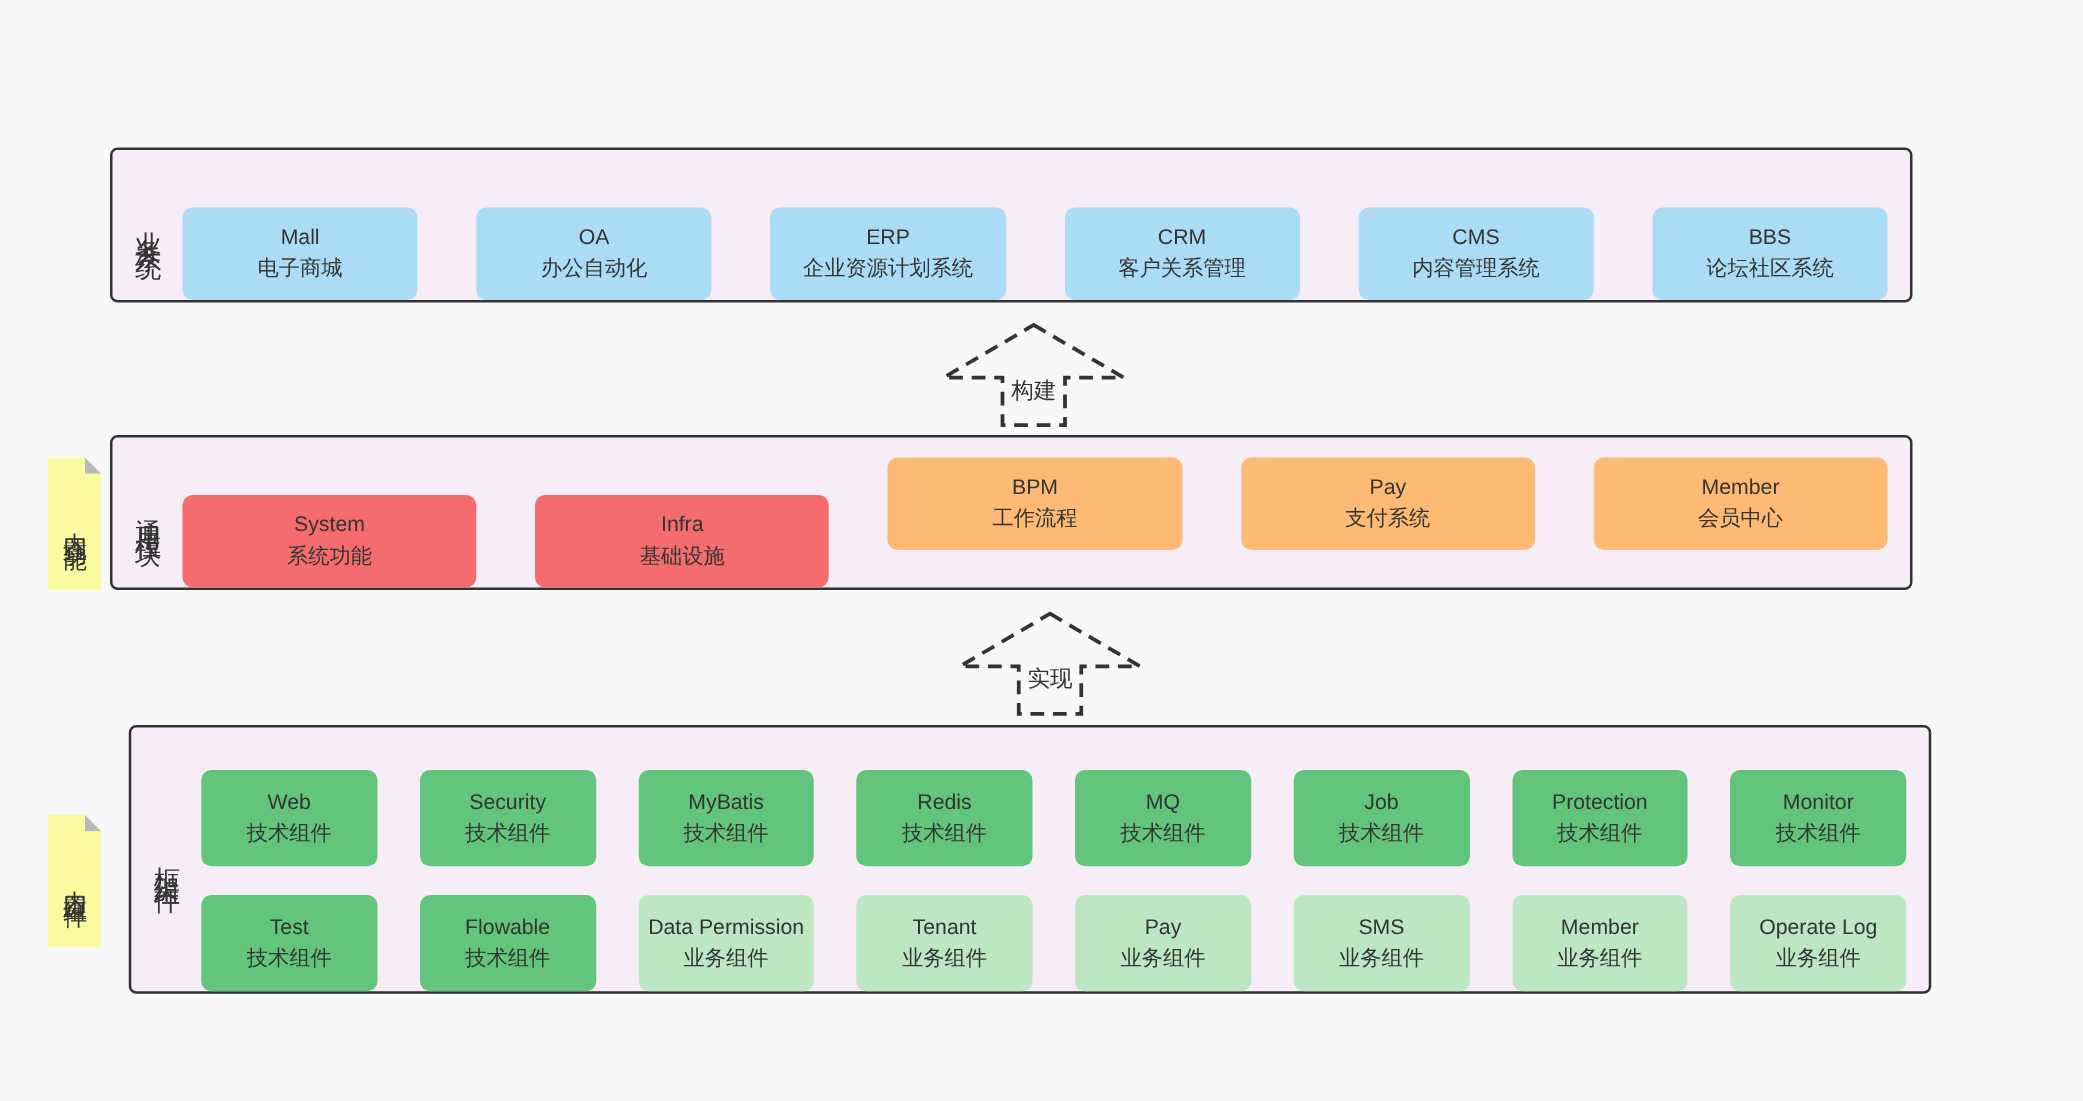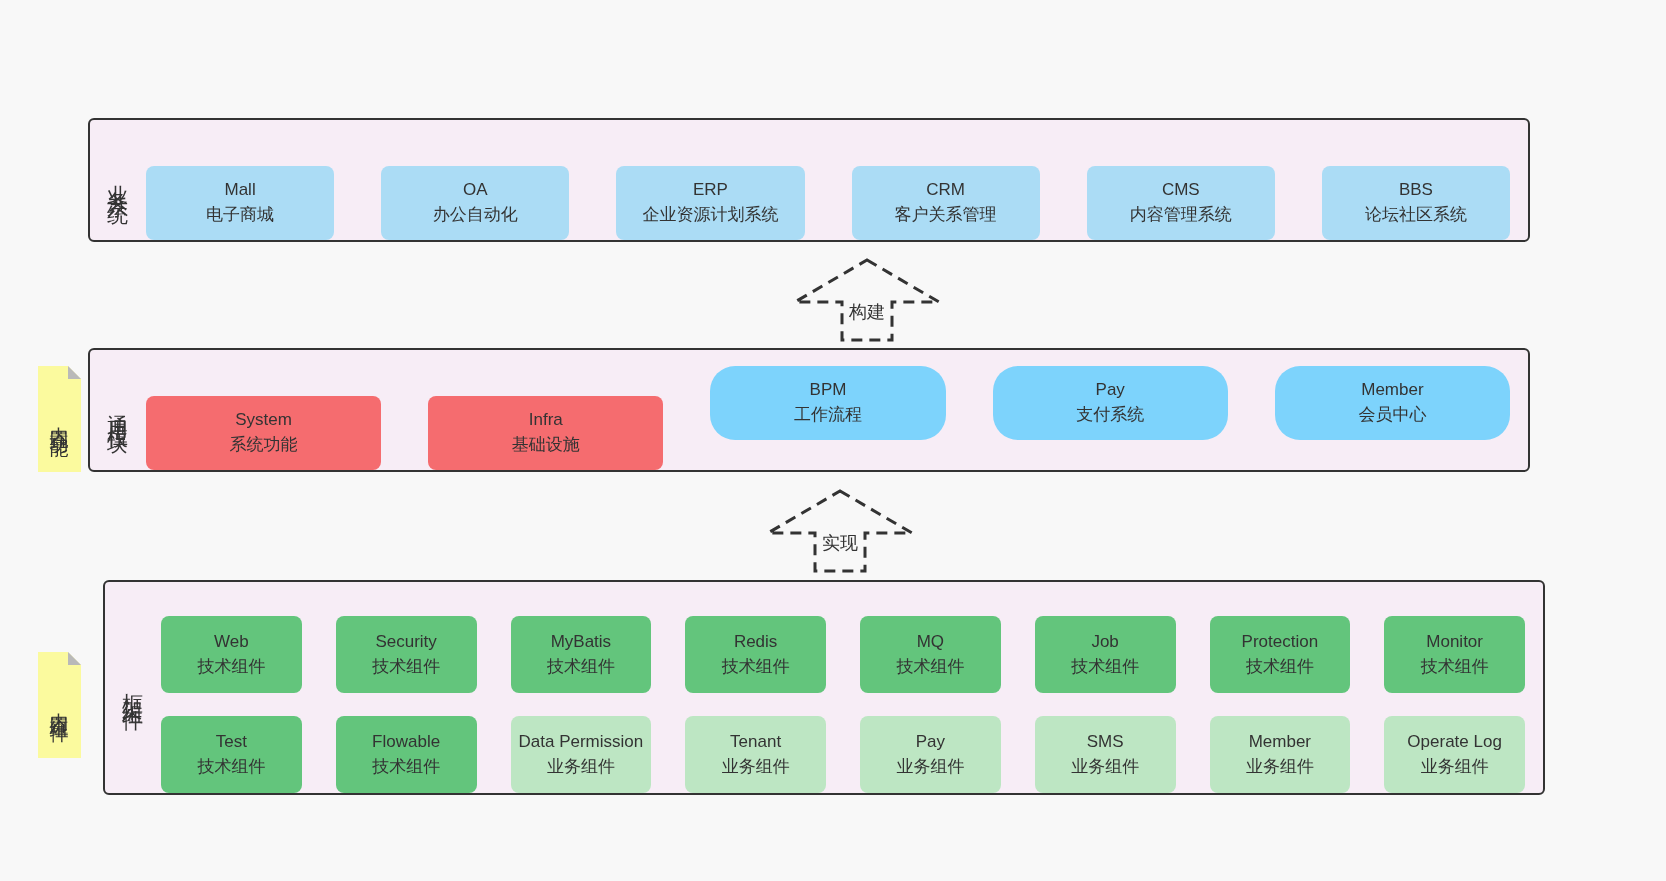--- a/index.html
+++ b/index.html
@@ -28,21 +28,21 @@
     font-size:21px; letter-spacing:6px; color:#333333; line-height:1;
   }
   .band-boxes { flex:1; display:flex; gap:47px; padding-right:18px; }
   .box {
     flex:1; height:74px; border-radius:8px;
     display:flex; flex-direction:column; align-items:center; justify-content:center;
     text-align:center; font-size:17px; line-height:1.45; color:#333333;
   }
   .box.blue        { background:#abdcf5; }
   .box.red         { background:#f56c6f;margin-top:30px; }
-  .box.pink        { background:#7dd3fc;border-radius:25px; }
+  .box.pink        { background:#fdba74; }
   .box.green       { background:#63c57c; }
   .box.green-light { background:#bde6c3; }
 
   .grid {
     flex:1; display:grid; grid-template-columns:repeat(8,1fr);
     gap:23px 34px; padding-right:18px;
   }
   .grid .box { height:77px; flex:none; }
 
   
@@ -51,21 +51,21 @@
     display:flex; align-items:center; justify-content:center;
     clip-path:polygon(0 0, calc(100% - 13px) 0, 100% 13px, 100% 100%, 0 100%);
   }
   #sticky-functions  { top:366px; height:106px; }
   #sticky-components { top:652px; height:106px; }
   .sticky .vtext { font-size:19px; letter-spacing:4px; }
   .fold { position:absolute; top:0; right:0; display:block; }
 
   
   .arrow { position:absolute; width:150px; height:86px; }
-  #arrow-build     { left:792px; top:257px; }
+  #arrow-build     { left:752px; top:257px; }
   #arrow-implement { left:765px; top:488px; }
   .arrow svg { display:block; width:100%; height:100%; }
   .arrow-label {
     position:absolute; left:50%; top:43px; transform:translateX(-50%);
     font-size:18px; color:#333333; white-space:nowrap;
   }
 </style>
 </head>
 <body>
 

